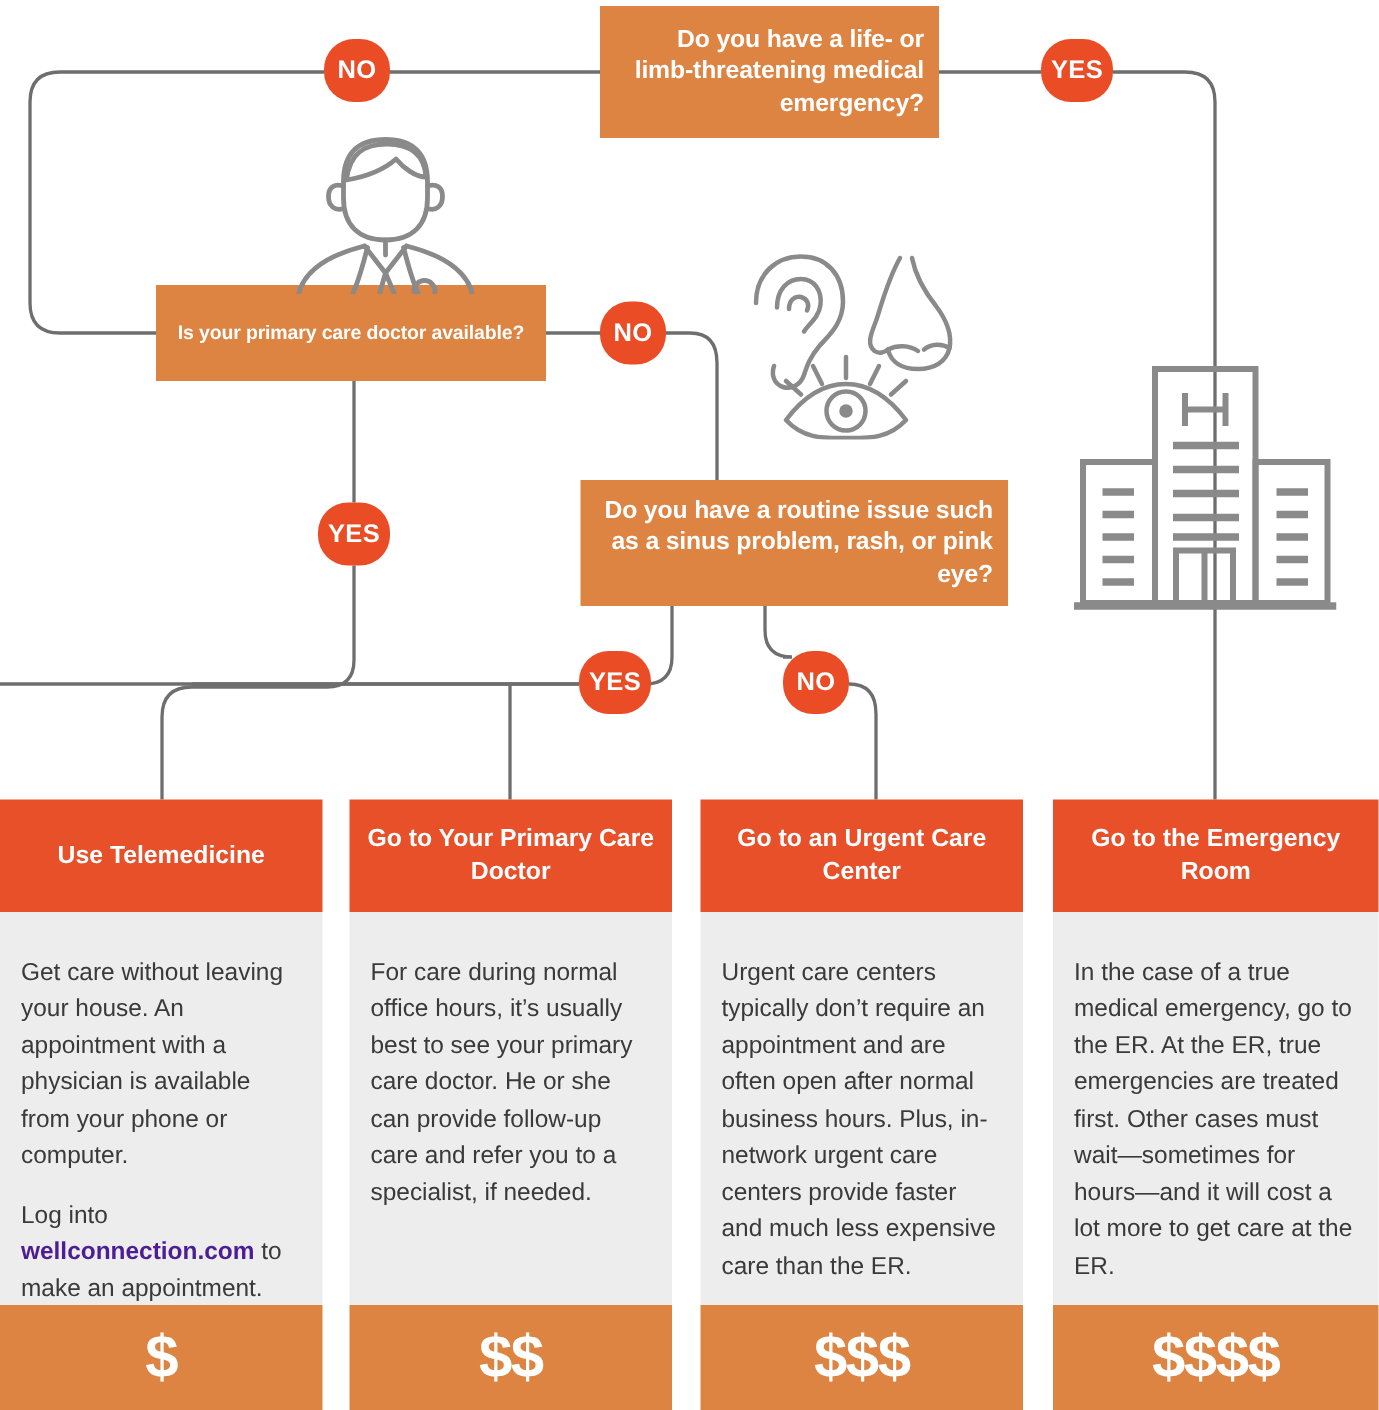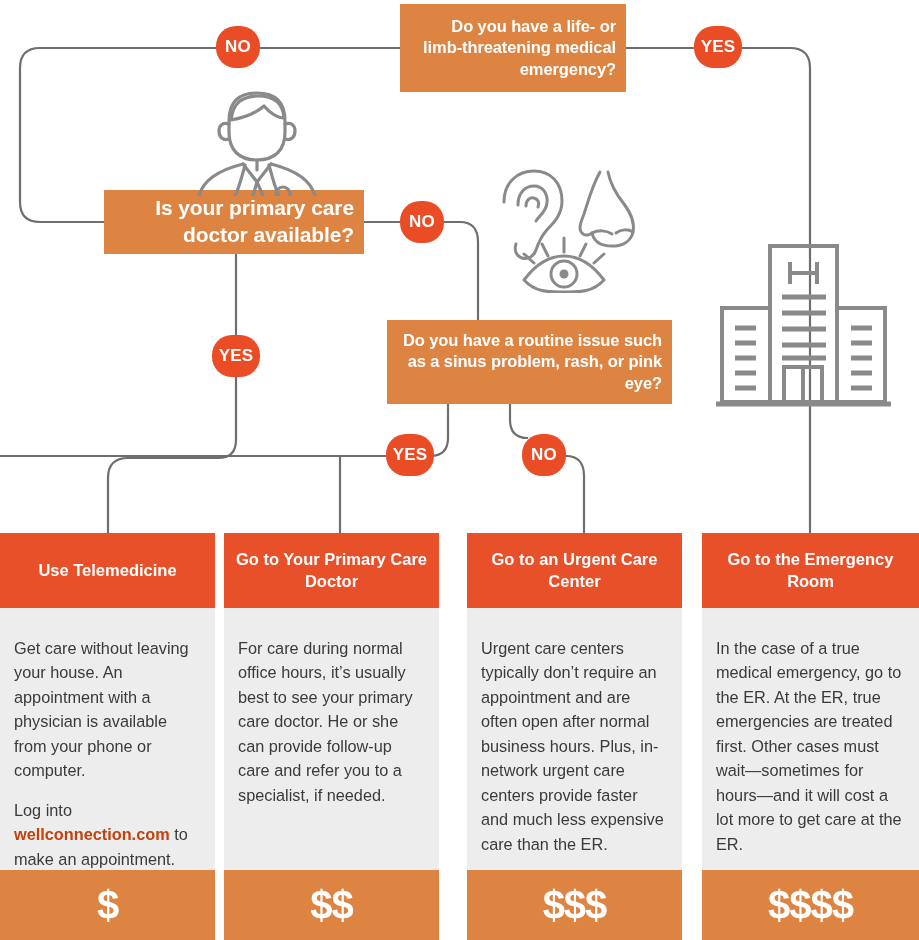--- a/index.html
+++ b/index.html
@@ -21,21 +21,21 @@
     color:#ffffff;
     font-weight:bold;
     text-align:right;
     display:flex;align-items:center;justify-content:center;
     line-height:1.28;
     box-sizing:border-box;
     padding:6px 10px;
     letter-spacing:-0.1px;
   }
   #q-emergency{left:400px;top:4px;width:226px;height:88px;font-size:16.5px;}
-  #q-pcp{left:104px;top:190px;width:260px;height:64px;font-size:21px;}
+  #q-pcp{left:104px;top:190px;width:260px;height:64px;font-size:13px;}
   #q-routine{left:342px;top:320px;width:285px;height:84px;font-size:16.5px;margin-left:45px;}
 
   
   .badge{
     position:absolute;
     background:#EA4C26;
     color:#ffffff;
     font-weight:bold;
     font-size:17px;
     display:flex;align-items:center;justify-content:center;
@@ -45,21 +45,21 @@
   #badge-no-1 {left:216px;top:26px; width:44px;height:42px;}
   #badge-yes-1{left:694px;top:26px; width:48px;height:42px;}
   #badge-no-2 {left:400px;top:201px;width:44px;height:42px;}
   #badge-yes-2{left:212px;top:335px;width:48px;height:42px;}
   #badge-yes-3{left:386px;top:434px;width:48px;height:42px;}
   #badge-no-3 {left:522px;top:434px;width:44px;height:42px;}
 
   
   .card{position:absolute;top:533px;width:215px;}
   #card-0{left:0px;}
-  #card-1{left:224px;}
+  #card-1{left:233px;}
   #card-2{left:467px;}
   #card-3{left:702px;}
   #card-3.card{width:217px;}
 
   .card-head{
     background:#E8502A;
     color:#fff;
     font-weight:bold;
     font-size:16.5px;
     text-align:center;
@@ -73,21 +73,21 @@
     background:#EDEDED;
     color:#3a3a3a;
     font-size:16.3px;
     line-height:1.50;
     padding:16px 14px 18px 14px;
     box-sizing:border-box;
     height:262px;
   }
   .card-body p{margin:12px 0 15px 0;}
   .card-body p:last-child{margin-bottom:0;}
-  .link{color:#c2410c;font-weight:bold;}
+  .link{color:#4c1d95;font-weight:bold;}
   .card-foot{
     background:#DD8442;
     color:#fff;
     height:70px;
     display:flex;align-items:center;justify-content:center;
     font-weight:bold;
     font-size:40px;
     letter-spacing:-1px;
   }
 

